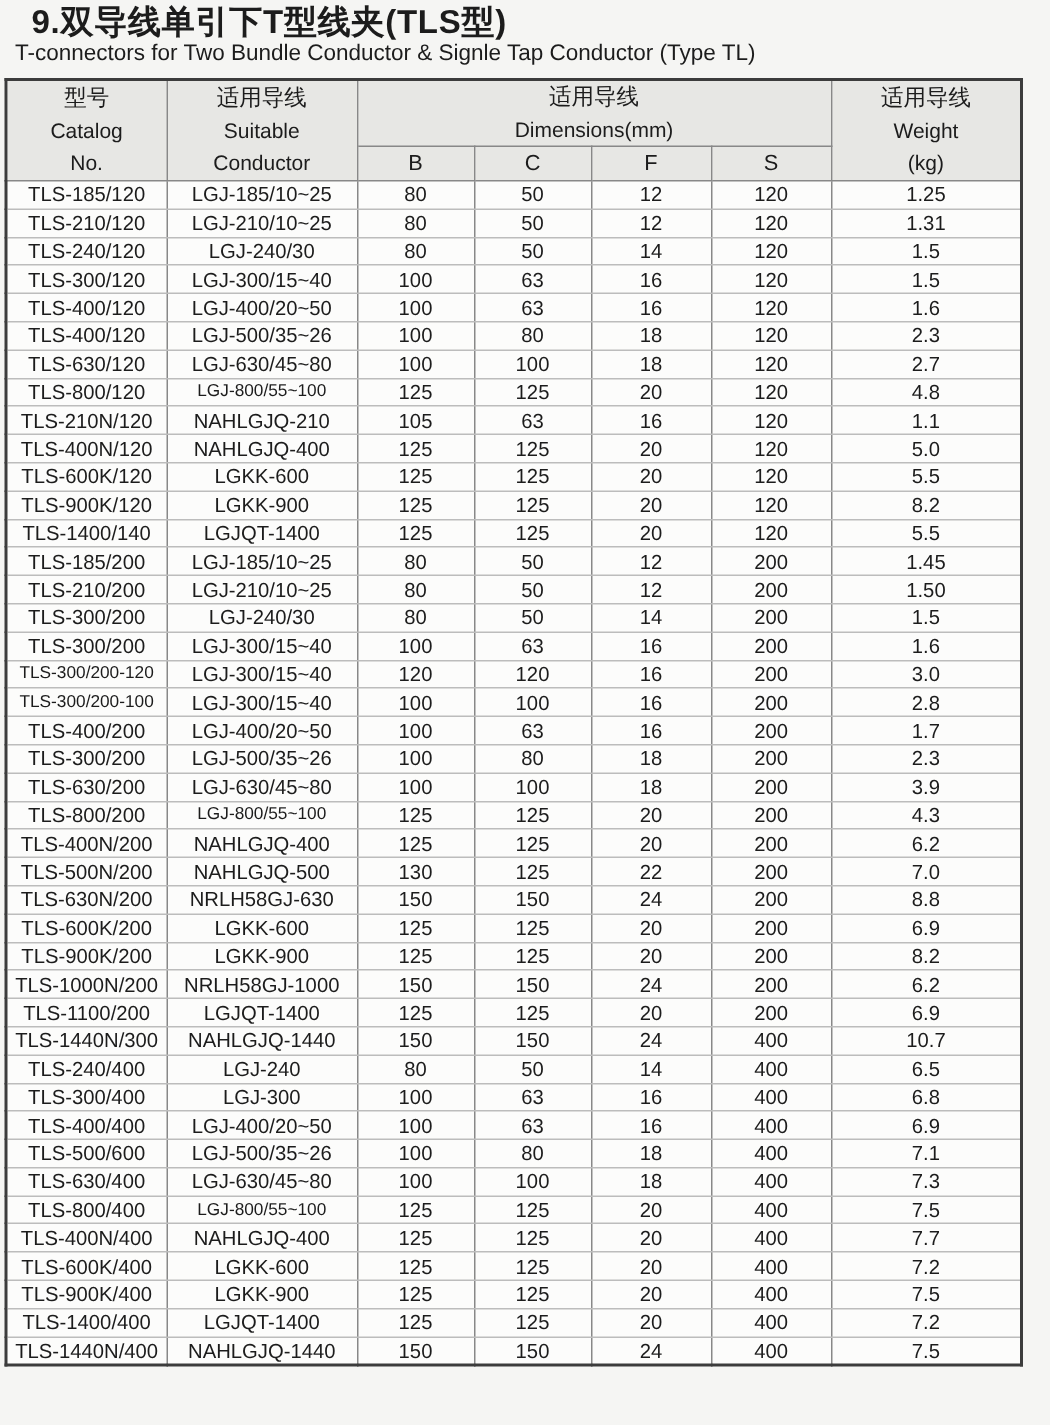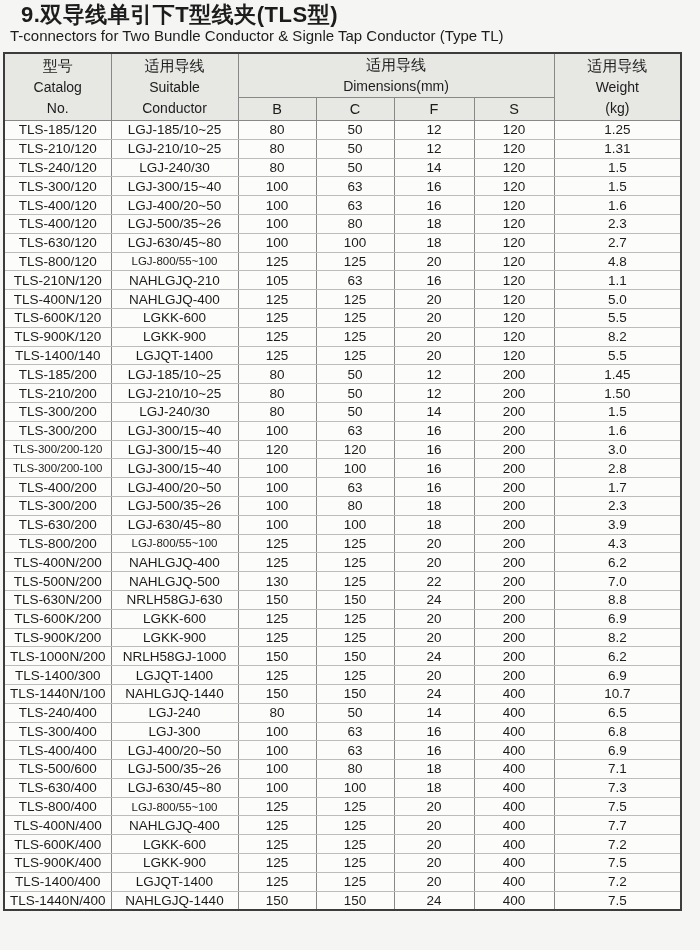--- a/index.html
+++ b/index.html
@@ -355,30 +355,30 @@
         <tr>
           <td>TLS-1000N/200</td>
           <td>NRLH58GJ-1000</td>
           <td>150</td>
           <td>150</td>
           <td>24</td>
           <td>200</td>
           <td>6.2</td>
         </tr>
         <tr>
-          <td>TLS-1400/300</td>
+          <td>TLS-1100/200</td>
           <td>LGJQT-1400</td>
           <td>125</td>
           <td>125</td>
           <td>20</td>
           <td>200</td>
           <td>6.9</td>
         </tr>
         <tr>
-          <td>TLS-1440N/100</td>
+          <td>TLS-1440N/300</td>
           <td>NAHLGJQ-1440</td>
           <td>150</td>
           <td>150</td>
           <td>24</td>
           <td>400</td>
           <td>10.7</td>
         </tr>
         <tr>
           <td>TLS-240/400</td>
           <td>LGJ-240</td>

